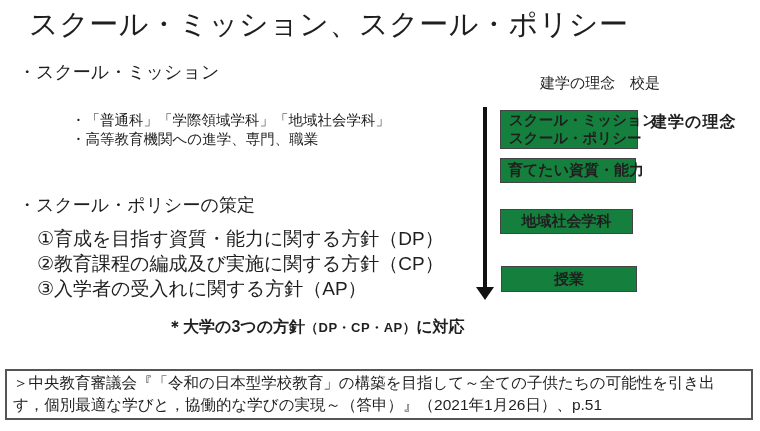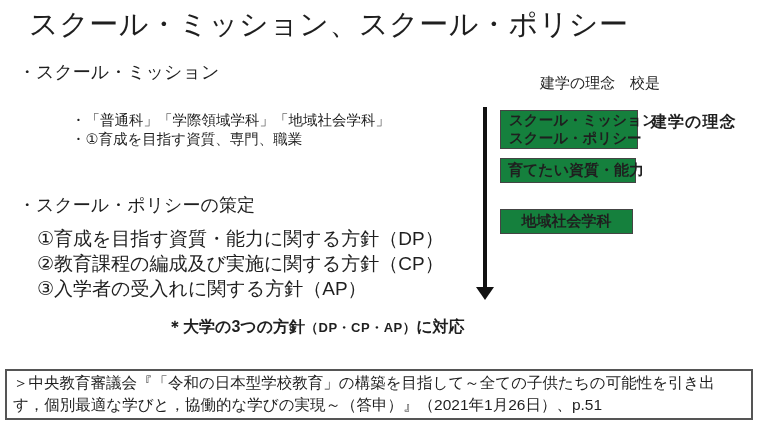--- a/index.html
+++ b/index.html
@@ -76,21 +76,21 @@
 </head>
 <body>
 
 <div class="slide">
 
   <h1 class="abs title">スクール・ミッション、スクール・ポリシー</h1>
 
   <div class="abs s1-heading">・スクール・ミッション</div>
   <div class="abs s1-bullets">
     <div>・「普通科」「学際領域学科」「地域社会学科」</div>
-    <div>・①育成を目指す資質、専門、職業</div>
+    <div>・高等教育機関への進学、専門、職業</div>
   </div>
 
   <div class="abs s2-heading">・スクール・ポリシーの策定</div>
   <div class="abs s2-items">
     <div>①育成を目指す資質・能力に関する方針（DP）</div>
     <div>②教育課程の編成及び実施に関する方針（CP）</div>
     <div>③入学者の受入れに関する方針（AP）</div>
   </div>
 
   <div class="abs footnote">
@@ -110,18 +110,21 @@
   <div class="abs side-label">建学の理念</div>
 
   <div class="abs dbox dbox2">
     <div>育てたい資質・能力</div>
   </div>
 
   <div class="abs dbox dbox3">
     <div>地域社会学科</div>
   </div>
 
+  <div class="abs dbox dbox4">
+    <div>授業</div>
+  </div>
 
   <div class="abs citation">
     <span>＞中央教育審議会『「令和の日本型学校教育」の構築を目指して～全ての子供たちの可能性を引き出す，個別最適な学びと，協働的な学びの実現～（答申）』（2021年1月26日）、p.51</span>
   </div>
 
 </div>
 
 </body></html>

